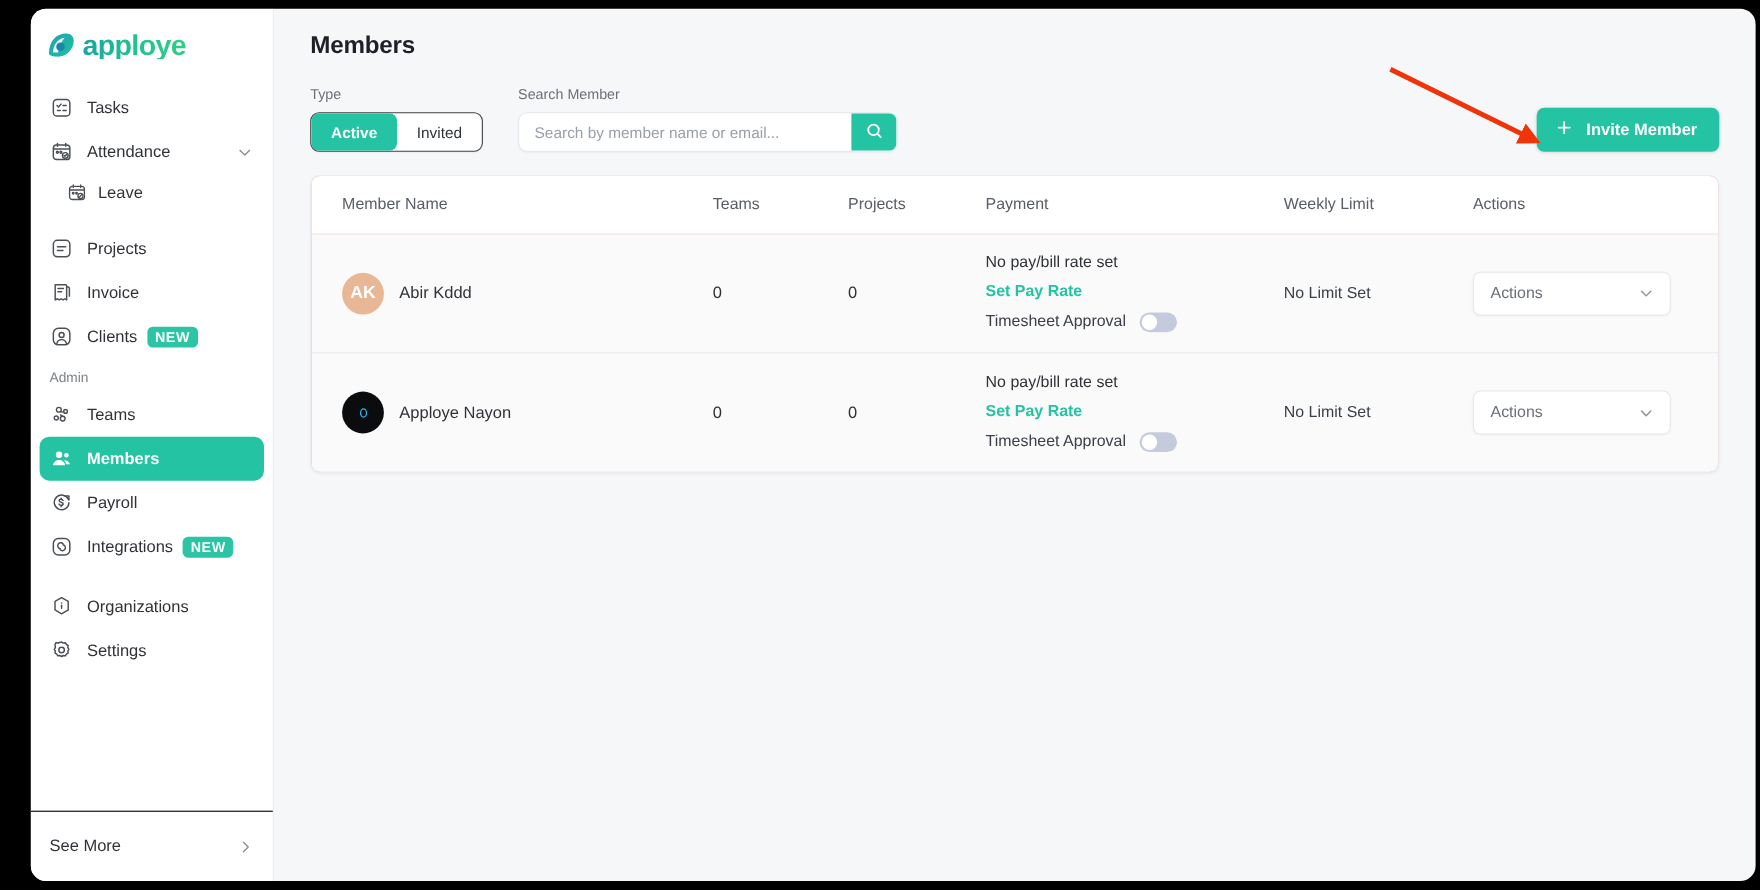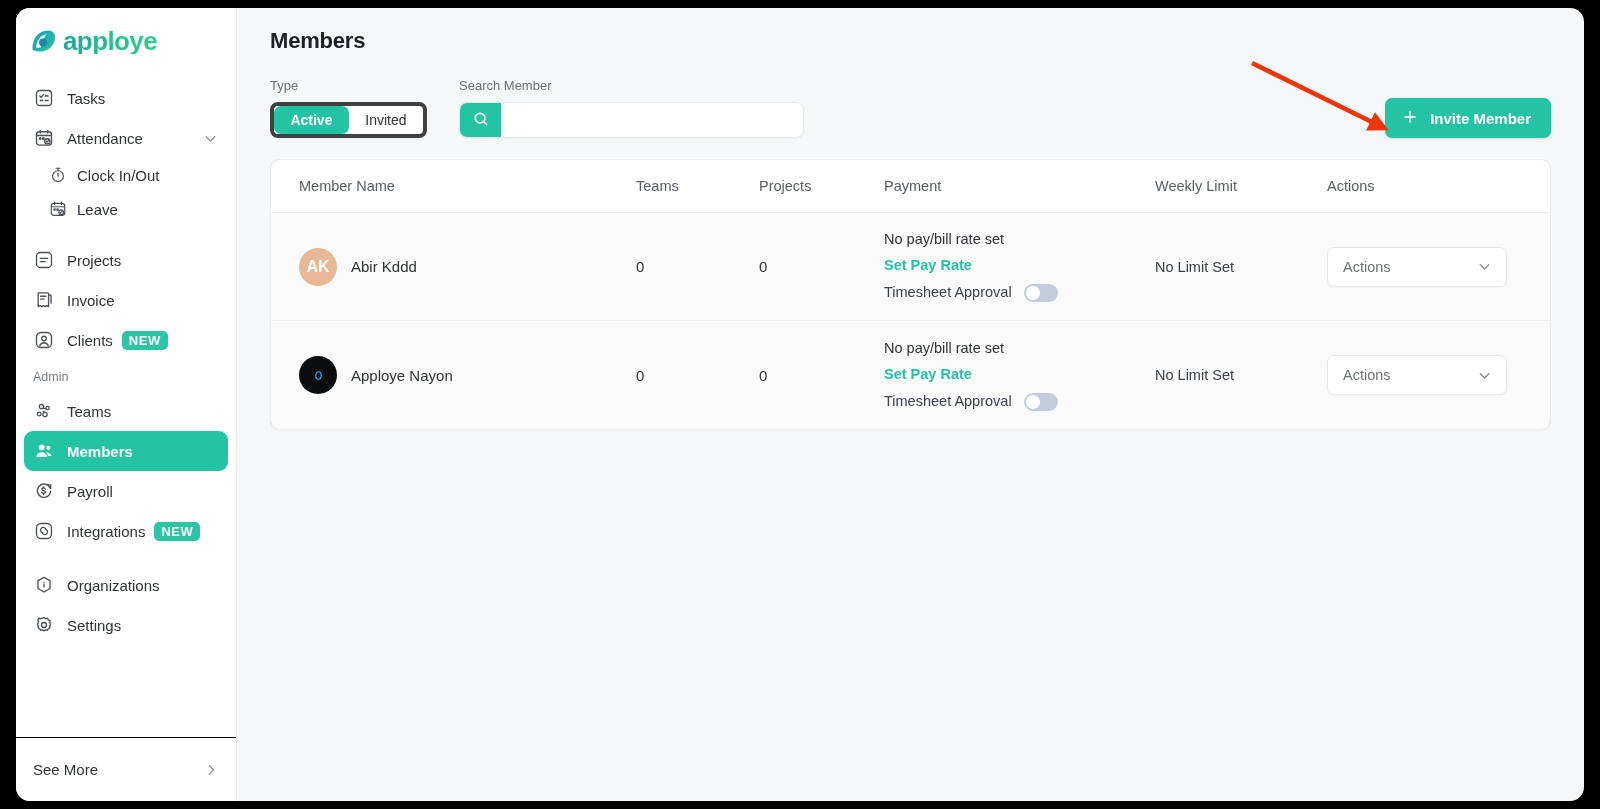--- a/index.html
+++ b/index.html
@@ -7,21 +7,21 @@
   html, body {
     width: 1600px;
     height: 809px;
     overflow: hidden;
     background: #000000;
     font-family: "Liberation Sans", sans-serif;
   }
 
   .app-frame {
     position: absolute;
-    left: 16px;
+    left: 28px;
     top: 8px;
     width: 1568px;
     height: 793px;
     background: #f6f7f8;
     border-radius: 14px;
     overflow: hidden;
     display: flex;
   }
 
   
@@ -150,21 +150,21 @@
   .field-label {
     font-size: 13px;
     color: #6b7078;
     margin-bottom: 9px;
   }
 
   .seg {
     display: flex;
     background: #ffffff;
     border-radius: 8px;
-    border: 4px solid #404040;
+    border: 1px solid #404040;
     overflow: hidden;
     height: 36px;
     width: 157px;
     box-shadow: 0 1px 2px rgba(16,24,40,0.04);
   }
   .seg-btn {
     flex: 1 1 auto;
     display: flex; align-items: center; justify-content: center;
     font-size: 14px;
     color: #2f3237;
@@ -391,30 +391,20 @@
           </svg>
         </span>
         <span>Attendance</span>
         <span class="chev-right">
           <svg viewBox="0 0 24 24" width="17" height="17" fill="none" stroke="currentColor" stroke-width="1.9">
             <path d="M6 9.5l6 6 6-6" stroke-linecap="round" stroke-linejoin="round"></path>
           </svg>
         </span>
       </div>
 
-      <div class="nav-item sub">
-        <span class="ico">
-          <svg viewBox="0 0 24 24" width="18" height="18" fill="none" stroke="currentColor" stroke-width="1.6">
-            <circle cx="12" cy="13.5" r="7.2"></circle>
-            <path d="M12 9.8v3.7" stroke-linecap="round"></path>
-            <path d="M9.6 3h4.8M12 3v3.2" stroke-linecap="round"></path>
-          </svg>
-        </span>
-        <span>Clock In/Out</span>
-      </div>
 
       <div class="nav-item sub">
         <span class="ico">
           <svg viewBox="0 0 24 24" width="18" height="18" fill="none" stroke="currentColor" stroke-width="1.6">
             <rect x="3" y="4.5" width="18" height="16" rx="3.5"></rect>
             <path d="M3 9h18"></path>
               <path d="M7.5 2.8v3.2M16.5 2.8v3.2" stroke-linecap="round"></path>
             <circle cx="7.4" cy="12.8" r="1"></circle>
               <circle cx="11.4" cy="12.8" r="1"></circle>
             <circle cx="16.2" cy="16.2" r="3.1"></circle>
@@ -555,20 +545,21 @@
         <span class="field-label">Type</span>
         <div class="seg">
           <button class="seg-btn on">Active</button>
           <button class="seg-btn">Invited</button>
         </div>
       </div>
 
       <div class="field-group search-group">
         <span class="field-label">Search Member</span>
         <div class="search-wrap">
+          <input type="text" placeholder="Search by member name or email..." style="">
           <button class="search-btn">
             <span>
               <svg viewBox="0 0 24 24" width="18" height="18" fill="none" stroke="currentColor" stroke-width="2.2">
                 <circle cx="10.8" cy="10.8" r="6.4"></circle>
                 <path d="M15.6 15.6l4 4" stroke-linecap="round"></path>
               </svg>
             </span>
           </button>
         </div>
       </div>

